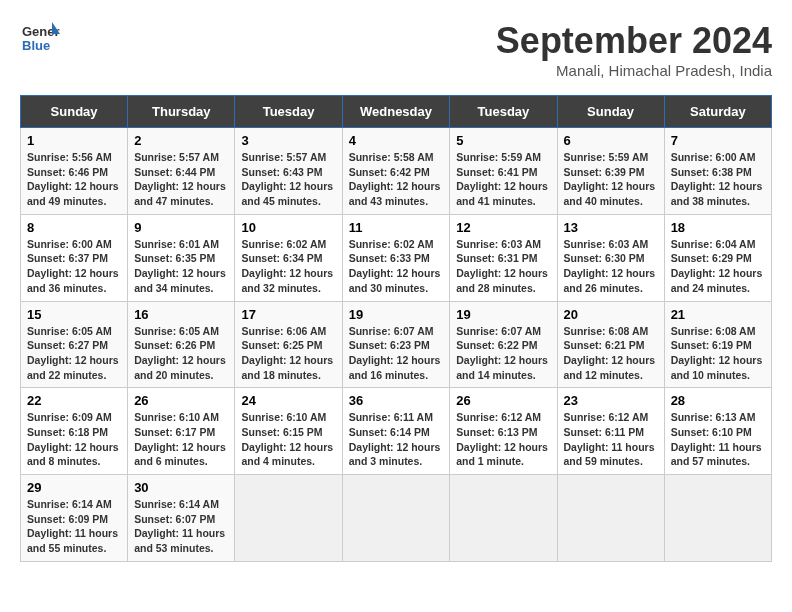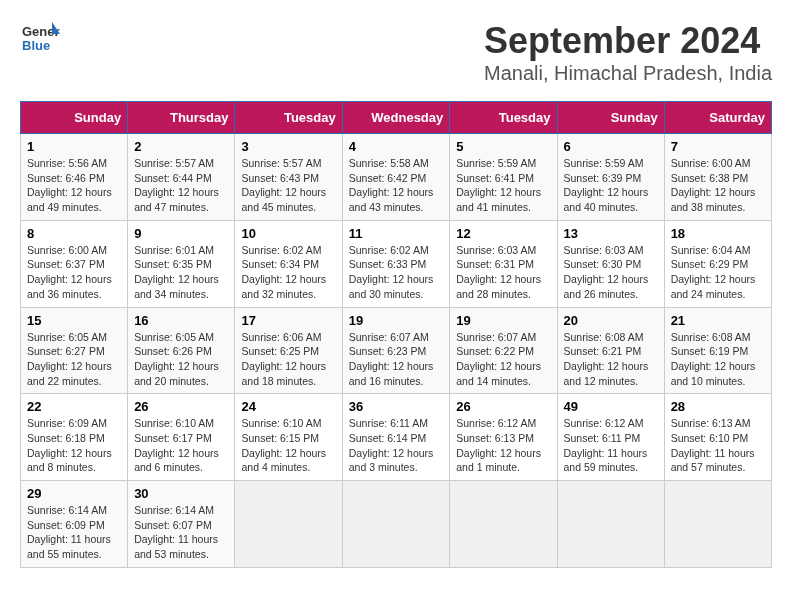--- a/index.html
+++ b/index.html
@@ -19,40 +19,41 @@
     .logo {
       display: flex;
       align-items: center;
       gap: 6px;
     }
     .logo-icon {
       width: 40px;
       height: 36px;
     }
     .title-block {
+      text-align: right;
     }
     .month-title {
       font-size: 36px;
       font-weight: bold;
       color: #333;
     }
     .location {
-      font-size: 20px;
+      font-size: 15px;
       color: #555;
     }
     table {
       width: 100%;
       border-collapse: collapse;
       font-size: 11px;
     }
     thead tr th {
-      background-color: #be185d;
+      background-color: #404040;
       color: white;
       padding: 8px 6px;
-      text-align: right;
+      text-align: center;
       font-size: 13px;
       font-weight: bold;
       border: 1px solid #2a6db5;
     }
     tbody tr td {
       border: 1px solid #ccc;
       padding: 5px 6px;
       vertical-align: top;
       background: #fff;
       width: 108px;
@@ -63,20 +64,21 @@
     .day-num {
       font-size: 13px;
       font-weight: bold;
       display: block;
       margin-bottom: 2px;
     }
     .day-info {
       font-size: 10.5px;
       color: #333;
       line-height: 1.4;
+      font-weight: bold;
     }
     td.empty {
       background: #f0f0f0 !important;
     }
   </style>
 </head>
 <body>
 
 <div class="header">
   <div class="logo">
@@ -314,21 +316,21 @@
   </td>
         <td>
     <span class="day-num">26</span>
     <div class="day-info">
       Sunrise: 6:12 AM<br>
       Sunset: 6:13 PM<br>
       Daylight: 12 hours and 1 minute.
     </div>
   </td>
         <td>
-    <span class="day-num">49</span>
+    <span class="day-num">23</span>
     <div class="day-info">
       Sunrise: 6:12 AM<br>
       Sunset: 6:11 PM<br>
       Daylight: 11 hours and 59 minutes.
     </div>
   </td>
         <td>
     <span class="day-num">28</span>
     <div class="day-info">
       Sunrise: 6:13 AM<br>

